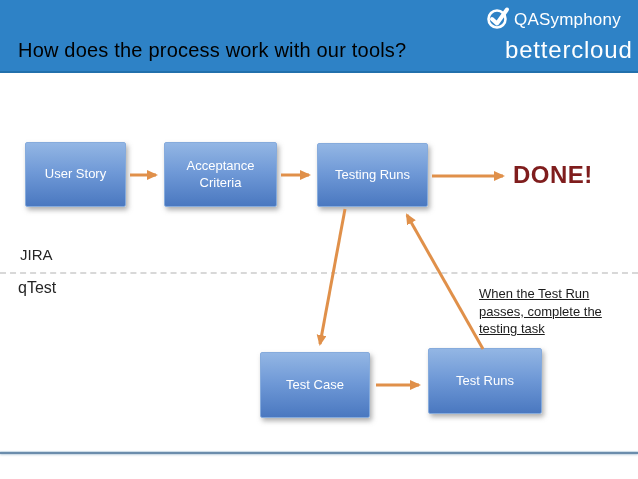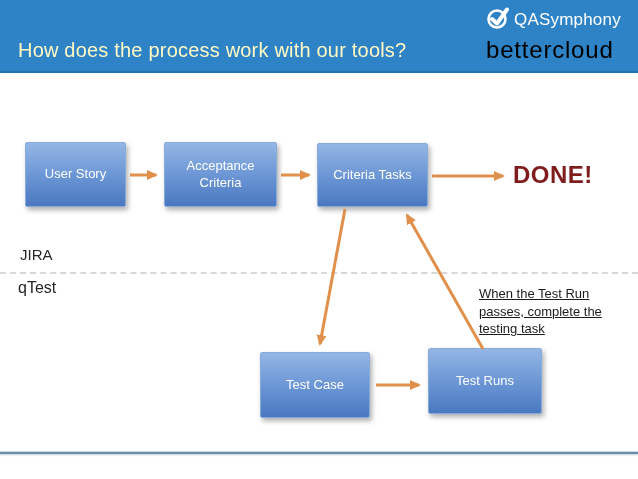--- a/index.html
+++ b/index.html
@@ -7,26 +7,26 @@
     position:relative;width:638px;height:479px;overflow:hidden;background:#ffffff;
     font-family:"Liberation Sans", sans-serif;
   }
   
   .header{
     position:absolute;left:0;top:0;width:638px;height:71px;
     background:#2E82C6;border-bottom:2px solid #2270AC;
   }
   .slide-title{
     position:absolute;left:18px;top:39px;
-    font-size:20px;color:#fef9c3;letter-spacing:0.2px;white-space:nowrap;
+    font-size:20px;color:#000000;letter-spacing:0.2px;white-space:nowrap;
   }
   .brand{position:absolute;left:486px;top:6px;width:140px;}
   .brand-row{display:flex;align-items:center;gap:4px;}
   .qas-word{font-size:17px;font-weight:normal;color:#ffffff;letter-spacing:0.2px;}
-  .bc-word{font-size:24px;font-weight:normal;color:#000000;letter-spacing:0.8px;margin-top:2px;margin-left:0;}
+  .bc-word{font-size:24px;font-weight:normal;color:#ffffff;letter-spacing:0.8px;margin-top:2px;margin-left:19px;}
   
   .fbox{
     position:absolute;
     background:linear-gradient(180deg,#93B6E4 0%,#6E98D6 48%,#4A78C0 100%);
     border:1px solid #86ABDC;border-radius:2px;
     box-shadow:2px 3px 5px rgba(110,110,110,0.55);
     color:#ffffff;font-size:13px;text-align:center;
     display:flex;align-items:center;justify-content:center;
     line-height:1.25;padding:2px;box-sizing:border-box;
   }
@@ -72,21 +72,21 @@
     </div>
   </div>
 
   <div class="fbox b-user-story">
     <span>User Story</span>
   </div>
   <div class="fbox b-acceptance">
     <span>Acceptance Criteria</span>
   </div>
   <div class="fbox b-testing-tasks">
-    <span>Criteria Tasks</span>
+    <span>Testing Runs</span>
   </div>
   <div class="fbox b-test-case">
     <span>Test Case</span>
   </div>
   <div class="fbox b-test-runs">
     <span>Test Runs</span>
   </div>
 
   <div class="lane-jira">JIRA</div>
   <div class="lane-divider"></div>

